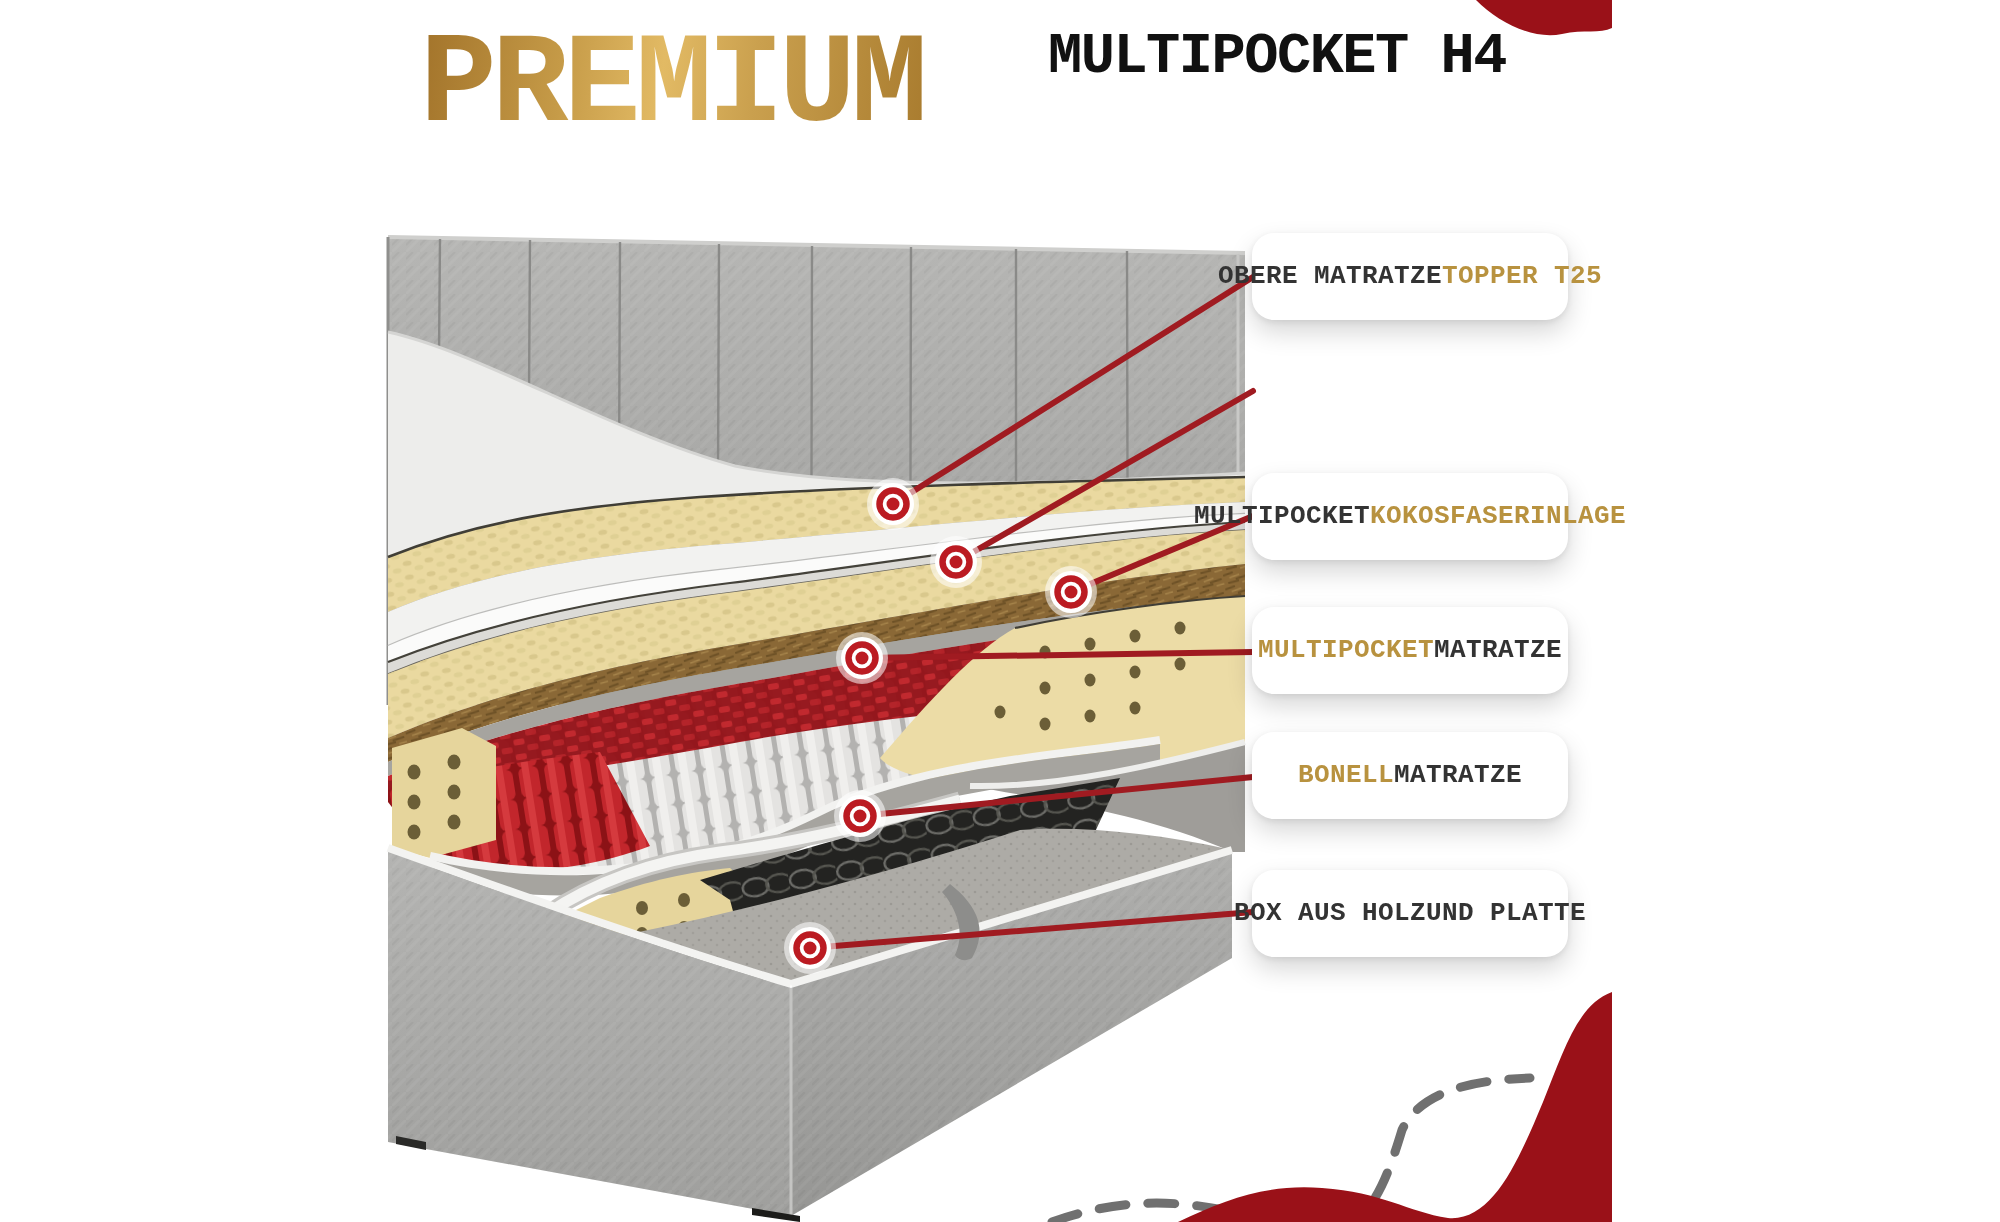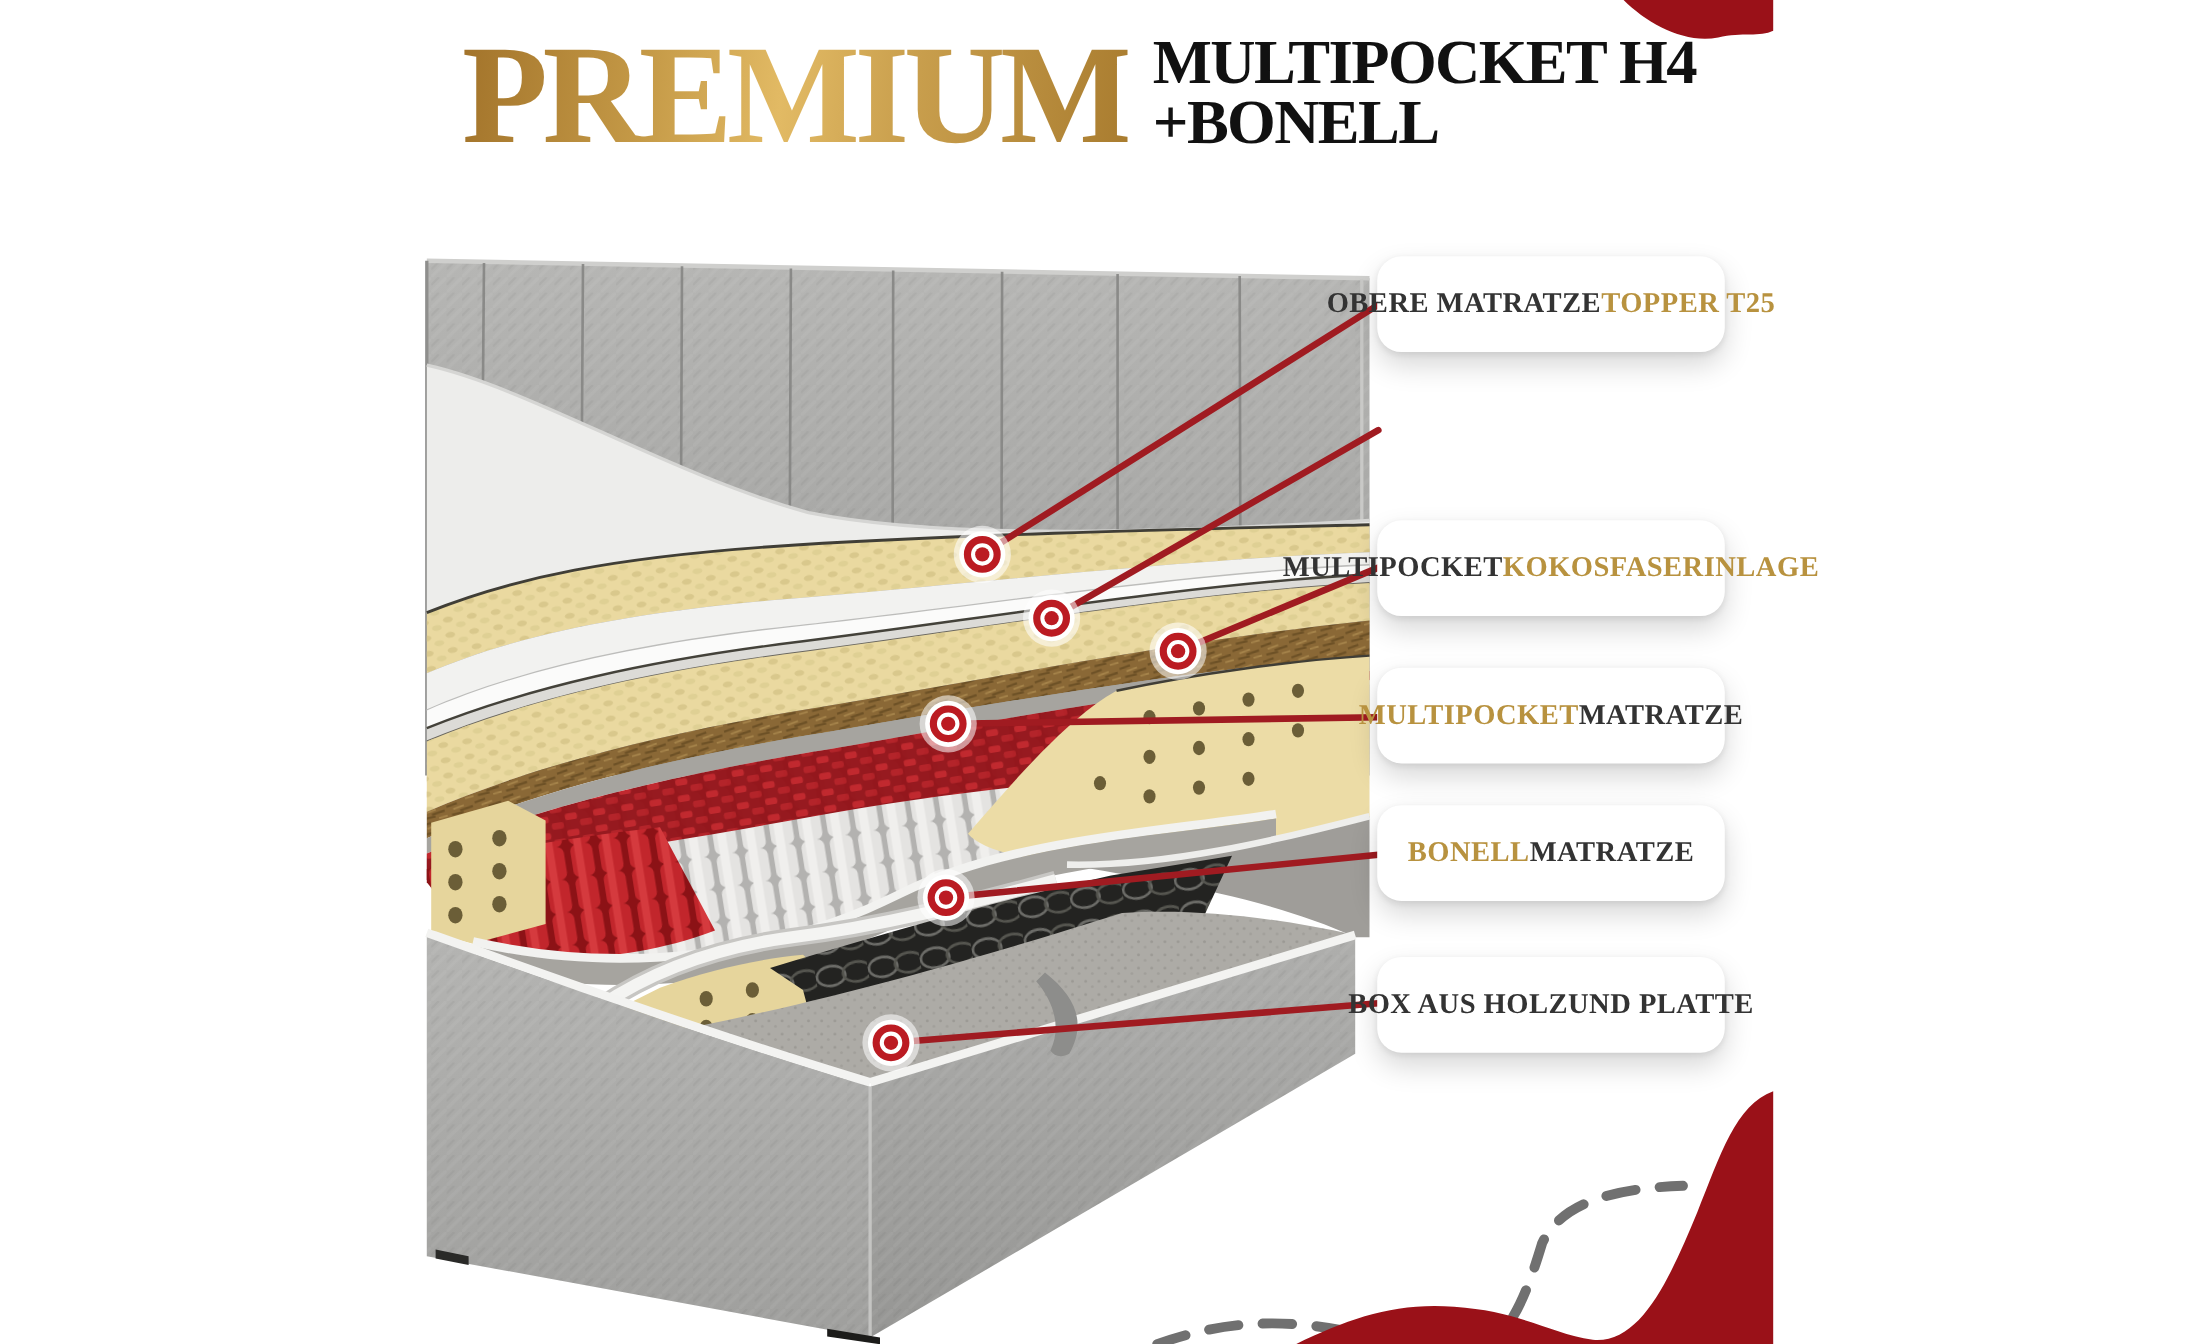--- a/index.html
+++ b/index.html
@@ -1,17 +1,17 @@
 <!DOCTYPE html>
 <html><head>
 <meta charset="utf-8">
 <style>
   html,body{margin:0;padding:0;background:#ffffff;}
   .stage{position:relative;width:1934px;height:1222px;background:#ffffff;overflow:hidden;
-         font-family:Liberation Serif, serif;}
+         font-family:Liberation Mono, monospace;}
   svg{position:absolute;left:0;top:0;}
 
   
   .brand-word{
     position:absolute;left:420px;top:22px;
     font-size:128px;font-weight:700;letter-spacing:-5px;line-height:1;
     background:linear-gradient(97deg,#a2732a 0%,#c59a47 28%,#e2ba64 48%,#caa04e 66%,#a97c2f 100%);
     -webkit-background-clip:text;background-clip:text;color:transparent;
   }
   .product-name{
@@ -272,21 +272,20 @@
           <circle cx="810" cy="948" r="21" fill="#ffffff"></circle>
         <circle cx="810" cy="948" r="13.5" fill="none" stroke="#bb1b22" stroke-width="6.5"></circle>
           <circle cx="810" cy="948" r="6.5" fill="#bb1b22"></circle>
       </g>
     </g>
   </svg>
 
   <div class="brand-word">PREMIUM</div>
   <div class="product-name">
     <div>MULTIPOCKET H4</div>
-    <div>+BONELL</div>
   </div>
 
   <div class="cb" style="top:233px">
     <div class="ln dark">OBERE MATRATZE</div>
     <div class="ln gold">TOPPER T25</div>
   </div>
   <div class="cb" style="top:473px">
     <div class="ln dark">MULTIPOCKET</div>
     <div class="ln gold">KOKOSFASERINLAGE</div>
   </div>

